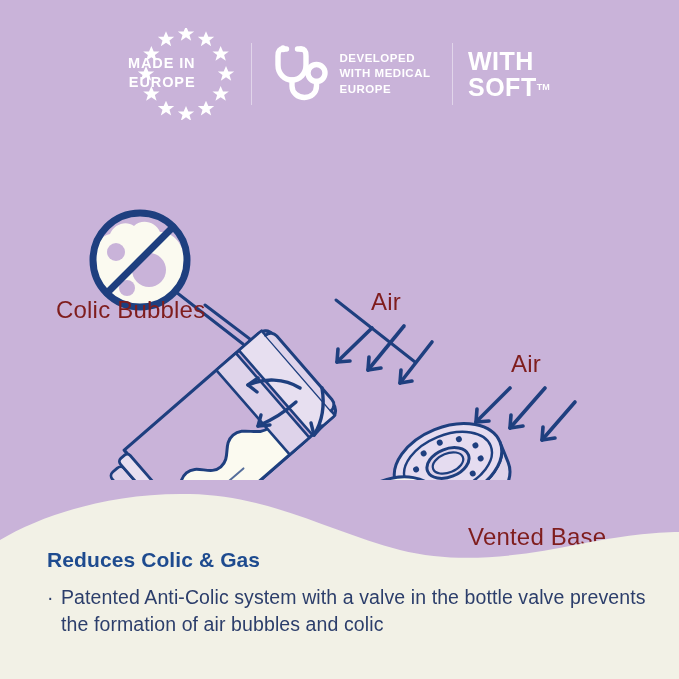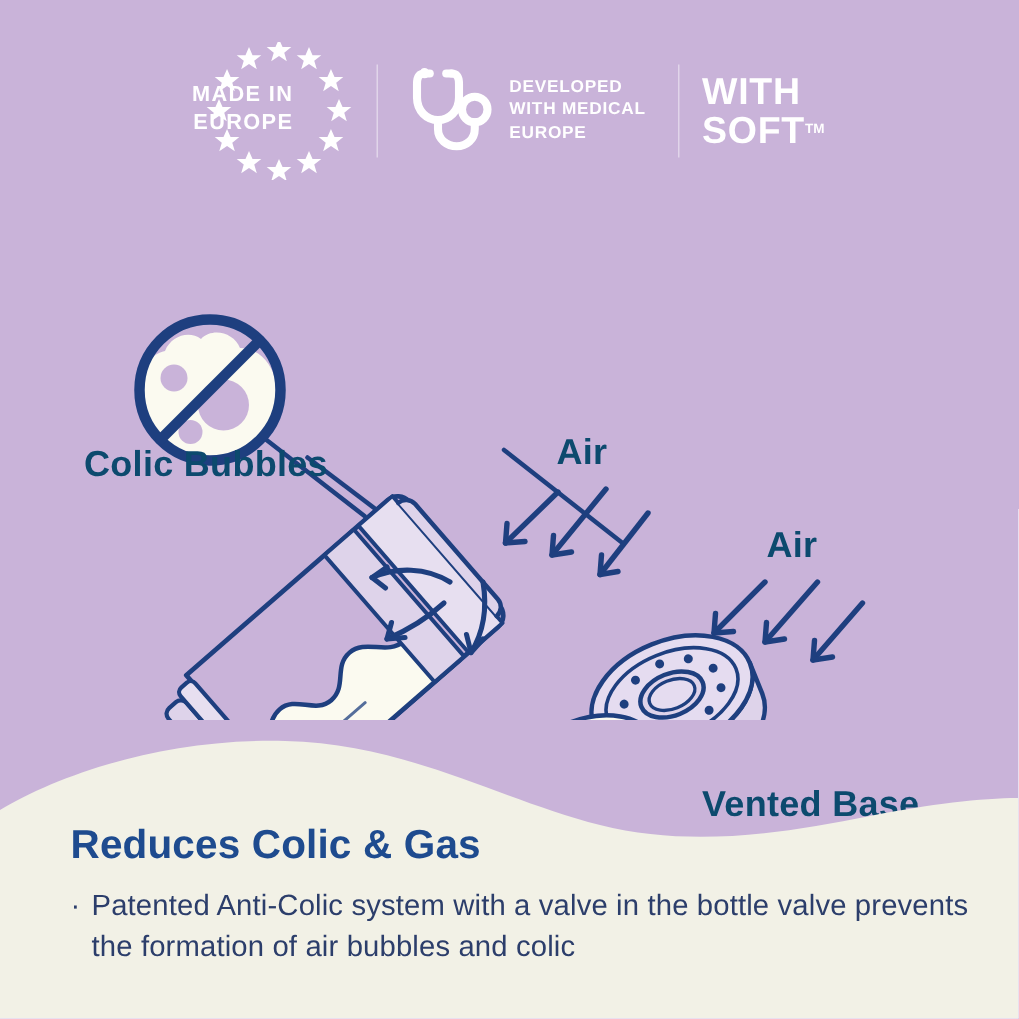--- a/index.html
+++ b/index.html
@@ -121,23 +121,23 @@
   
   .diagram {
     position: absolute;
     top: 130px;
     left: 0;
     width: 679px;
     height: 350px;
   }
   .diag-label {
     position: absolute;
-    color: #0c4a6e;
+    color: #7f1d1d;
     font-size: 24px;
-    font-weight: bold;
+    font-weight: normal;
     white-space: nowrap;
     letter-spacing: 0.2px;
   }
   #label-colic   { left: 56px;  top: 166px; }
   #label-air-1   { left: 371px; top: 158px; }
   #label-air-2   { left: 511px; top: 220px; }
   #label-valve   { left: 290px; top: 417px; }
   #label-vented  { left: 468px; top: 393px; }
 
   
@@ -149,21 +149,21 @@
     height: 209px;
   }
   .bottom-text {
     position: absolute;
     left: 47px;
     top: 548px;
     width: 600px;
   }
   .headline {
     color: #1e4b8f;
-    font-size: 27px;
+    font-size: 21px;
     font-weight: bold;
     letter-spacing: 0.1px;
     margin: 0 0 12px 0;
   }
   .bullet {
     color: #2c3e6b;
     font-size: 19.5px;
     line-height: 27px;
     letter-spacing: 0.1px;
     position: relative;

